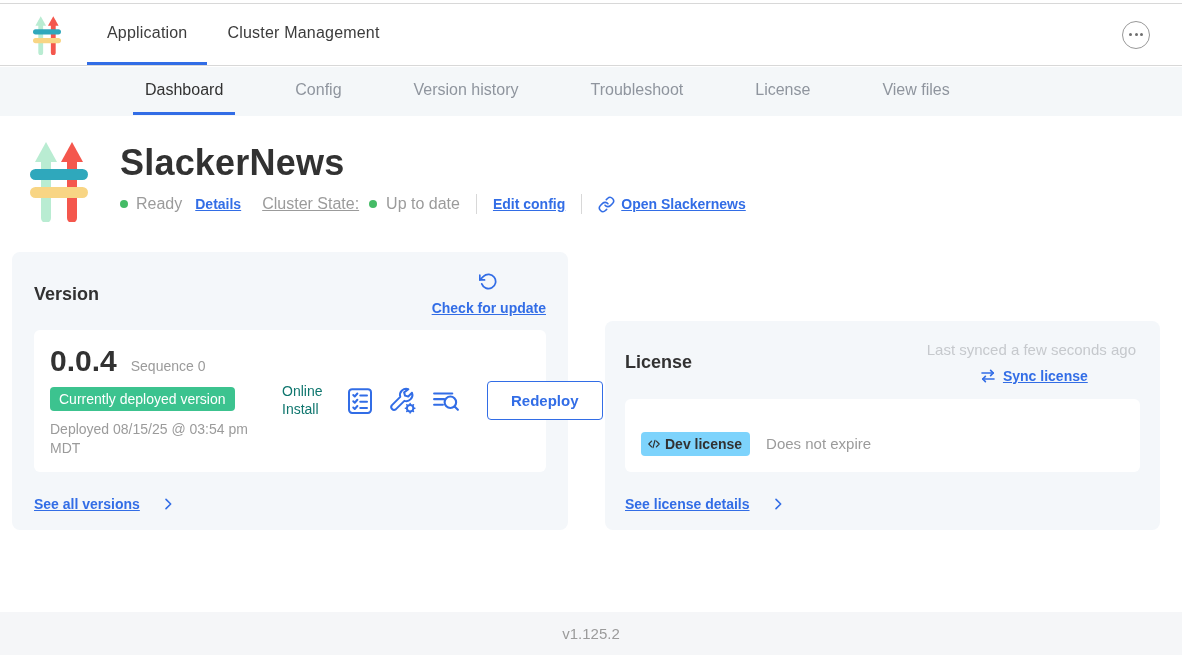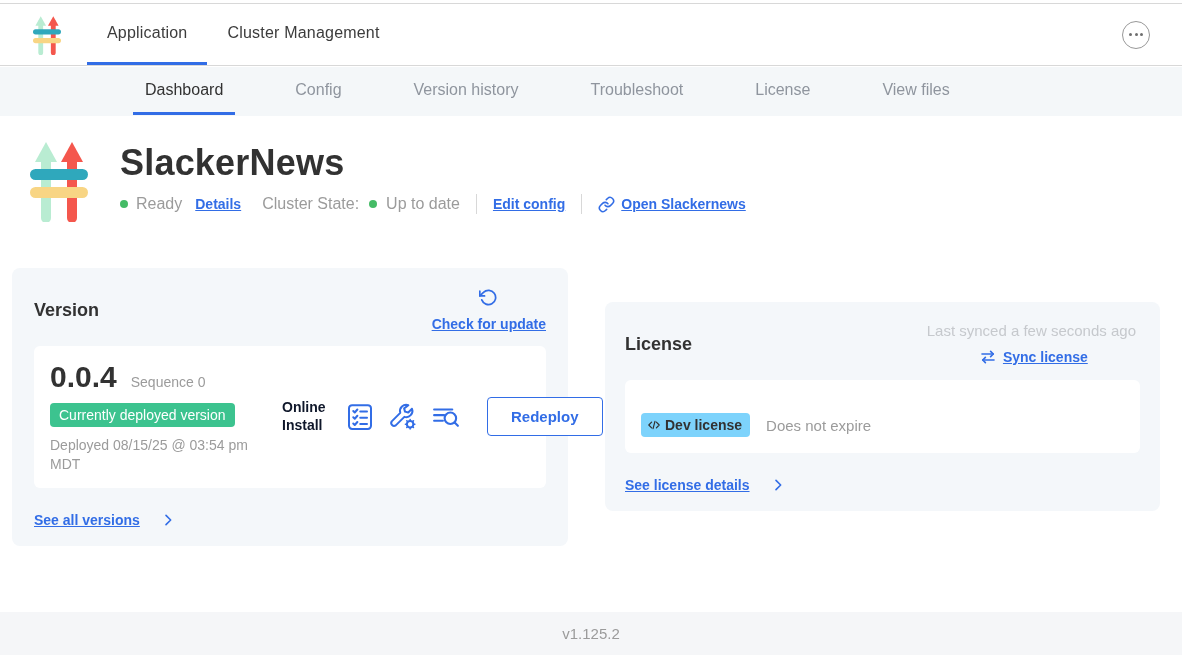--- a/index.html
+++ b/index.html
@@ -44,37 +44,37 @@
   .content { position:absolute; top:116px; left:0; right:0; bottom:43px; background:#fff; }
   .app-header { position:absolute; top:24px; left:30px; display:flex; gap:32px; align-items:flex-start; }
   .app-logo { width:58px; height:82px; display:block; }
   .app-title { margin:2px 0 0; font-size:36px; font-weight:700; color:#323232; letter-spacing:.2px; }
   .status-row { display:flex; align-items:center; margin-top:10px; font-size:16px; color:#9b9b9b; }
   .gdot { width:8px; height:8px; border-radius:50%; background:#44bb66; flex:none; }
   .link { color:#326de6; font-weight:700; font-size:14px; text-decoration:underline; cursor:pointer; white-space:nowrap; }
   .vdiv { width:1px; height:20px; background:#d8d8d8; margin:0 16px; }
   .icon-link { display:flex; align-items:center; gap:6px; cursor:pointer; }
   
-  .cards { position:absolute; top:152px; left:12px; display:flex; gap:37px; align-items:center; }
+  .cards { position:absolute; top:136px; left:12px; display:flex; gap:37px; align-items:flex-end; }
   .card { background:#f4f7fa; border-radius:8px; }
   .card.version { width:556px; padding:20px 22px 18px; }
   .card.license { width:555px; padding:20px 20px 18px; }
   .card-head { display:flex; align-items:center; }
   .card-title { font-size:18px; font-weight:700; color:#323232; }
   .head-right { margin-left:auto; display:flex; align-items:center; gap:9px;flex-direction:column; }
   .inner { background:#fff; border-radius:6px; margin-top:14px; }
   .inner.version-inner { padding:14px 16px; display:flex; align-items:center; }
   .v-left { width:232px; flex:none; }
   .v-num-row { display:flex; align-items:baseline; gap:14px; }
   .v-num { font-size:30px; font-weight:700; color:#323232; }
   .v-seq { font-size:14px; color:#9b9b9b; }
   .v-badge { display:inline-block; margin-top:9px; background:#3cc38f; color:#fff; font-size:14px; padding:4px 9px; border-radius:4px; }
   .v-deployed { margin-top:9px; font-size:14px; color:#9b9b9b; width:212px; line-height:1.35; }
   .v-right { display:flex; align-items:center; gap:13px; }
-  .install-type { font-size:14px; font-weight:700; color:#0f172a; width:50px; line-height:1.25; }
+  .install-type { font-size:14px; font-weight:400; color:#0f766e; width:50px; line-height:1.25; }
   .vicon { width:30px; height:30px; cursor:pointer; flex:none; }
   .redeploy {
     margin-left:13px; background:#fff; border:1px solid #326de6; color:#326de6;
     font-weight:700; font-size:15px; font-family:inherit; padding:10px 23px;
     border-radius:4px; cursor:pointer;
   }
   .card-footer-link { margin-top:24px; display:flex; align-items:center; gap:20px; }
   .chev { width:16px; height:16px; }
   
   .inner.license-inner { padding:16px; }
@@ -136,21 +136,21 @@
       <path d="M42 2 L53 22 L31 22 Z" fill="#f4574d"></path>
       <rect x="0" y="29" width="58" height="11" rx="5.5" fill="#2fa8bc"></rect>
       <rect x="0" y="47" width="58" height="11" rx="5.5" fill="#f8d584"></rect>
     </svg>
     <div>
       <h1 class="app-title">SlackerNews</h1>
       <div class="status-row">
         <span class="gdot"></span>
         <span style="margin-left:8px;">Ready</span>
         <span class="link" style="margin-left:13px;">Details</span>
-        <span style="margin-left:21px;">Cluster State:</span>
+        <span style="margin-left:21px;text-decoration:underline;">Cluster State:</span>
         <span class="gdot" style="margin-left:10px;"></span>
         <span style="margin-left:9px;">Up to date</span>
         <span class="vdiv"></span>
         <span class="link">Edit config</span>
         <span class="vdiv"></span>
         <span class="icon-link">
           <svg width="17" height="17" viewBox="0 0 24 24" fill="none" stroke="#326de6" stroke-width="2.2" stroke-linecap="round" stroke-linejoin="round">
             <path d="M10 13a5 5 0 0 0 7.54.54l3-3a5 5 0 0 0-7.07-7.07l-1.72 1.71"></path>
             <path d="M14 11a5 5 0 0 0-7.54-.54l-3 3a5 5 0 0 0 7.07 7.07l1.71-1.71"></path>
           </svg>

